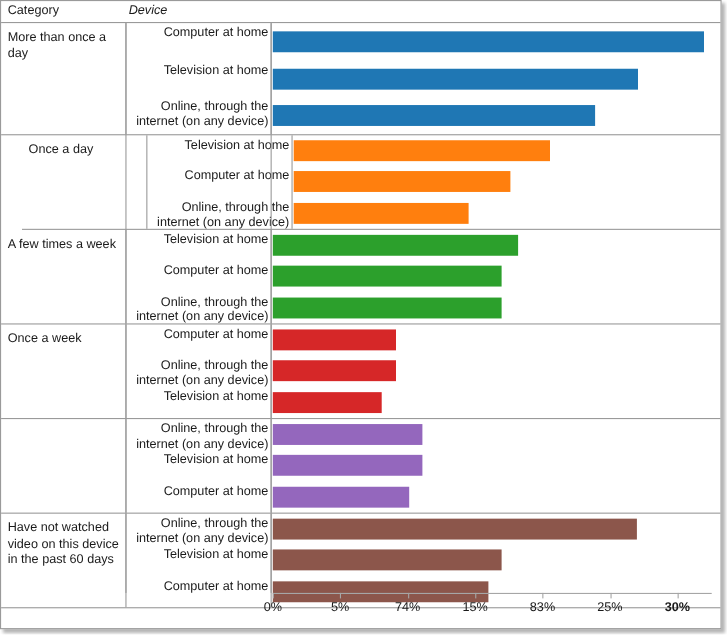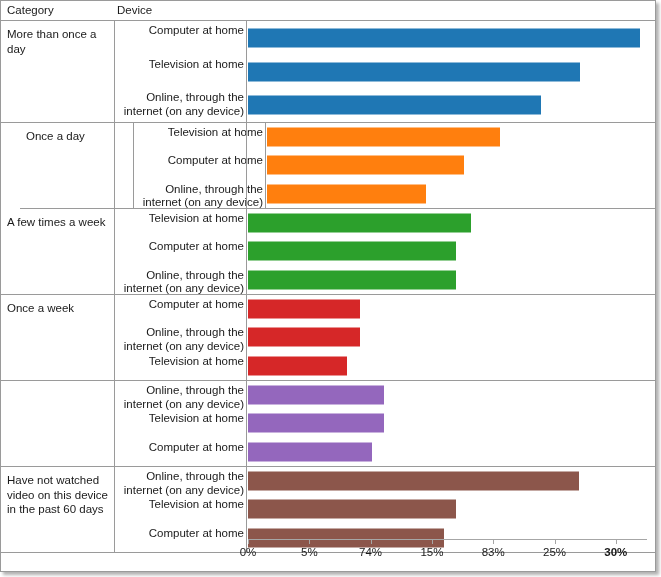--- a/index.html
+++ b/index.html
@@ -17,21 +17,21 @@
     border:1px solid #9a9a9a;
     box-sizing:border-box;
     background:#ffffff;
     box-shadow:3px 3px 3px rgba(0,0,0,0.30);
   }
   .hdr{
     position:absolute;top:0;left:0;right:0;height:19px;
     font-size:11.5px;color:#1a1a1a;
   }
   .hdr .h-cat{position:absolute;left:6px;top:3px;}
-  .hdr .h-dev{position:absolute;left:116px;top:3px;}
+  .hdr .h-dev{position:absolute;left:116px;top:3px;font-style:italic;}
   .hdr-rule{position:absolute;left:0;right:0;top:19px;height:1px;background:#9a9a9a;}
 
   
   .body{position:absolute;left:0;top:20px;width:654px;height:518px;}
 
   .grp{position:relative;box-sizing:border-box;border-bottom:1px solid #9a9a9a;}
   .grp:last-child{border-bottom:1px solid #9a9a9a;}
 
   .cat{
     position:absolute;left:6px;top:6px;width:104px;

